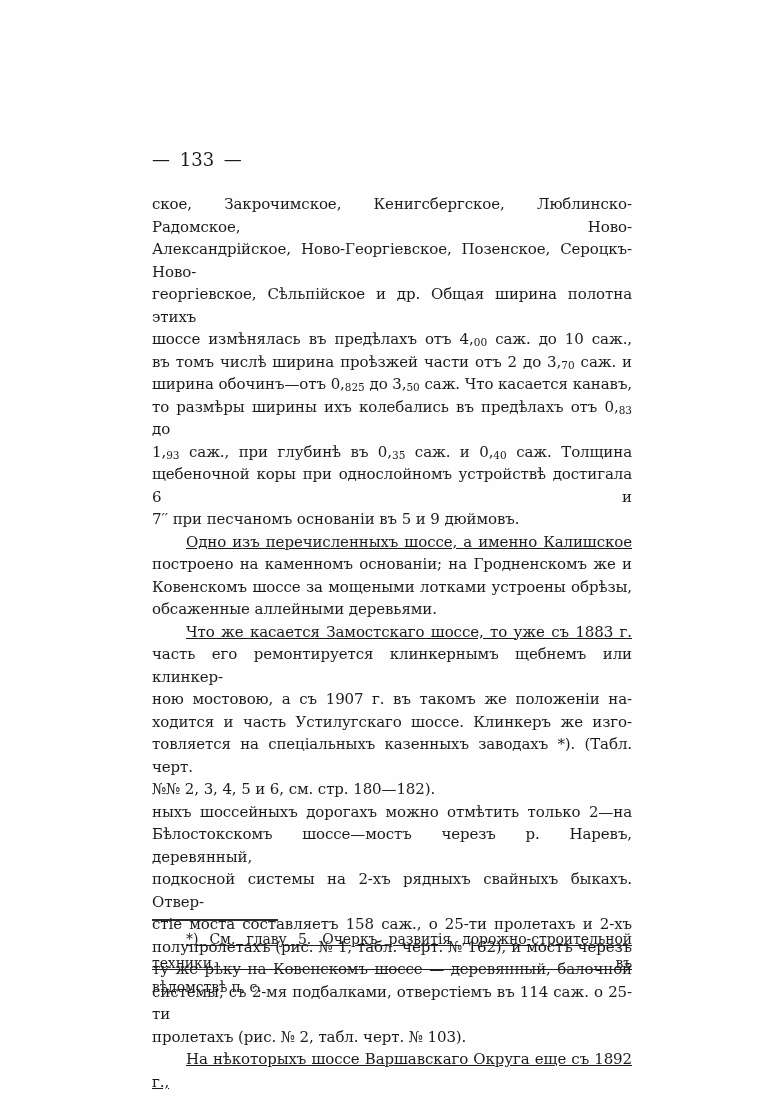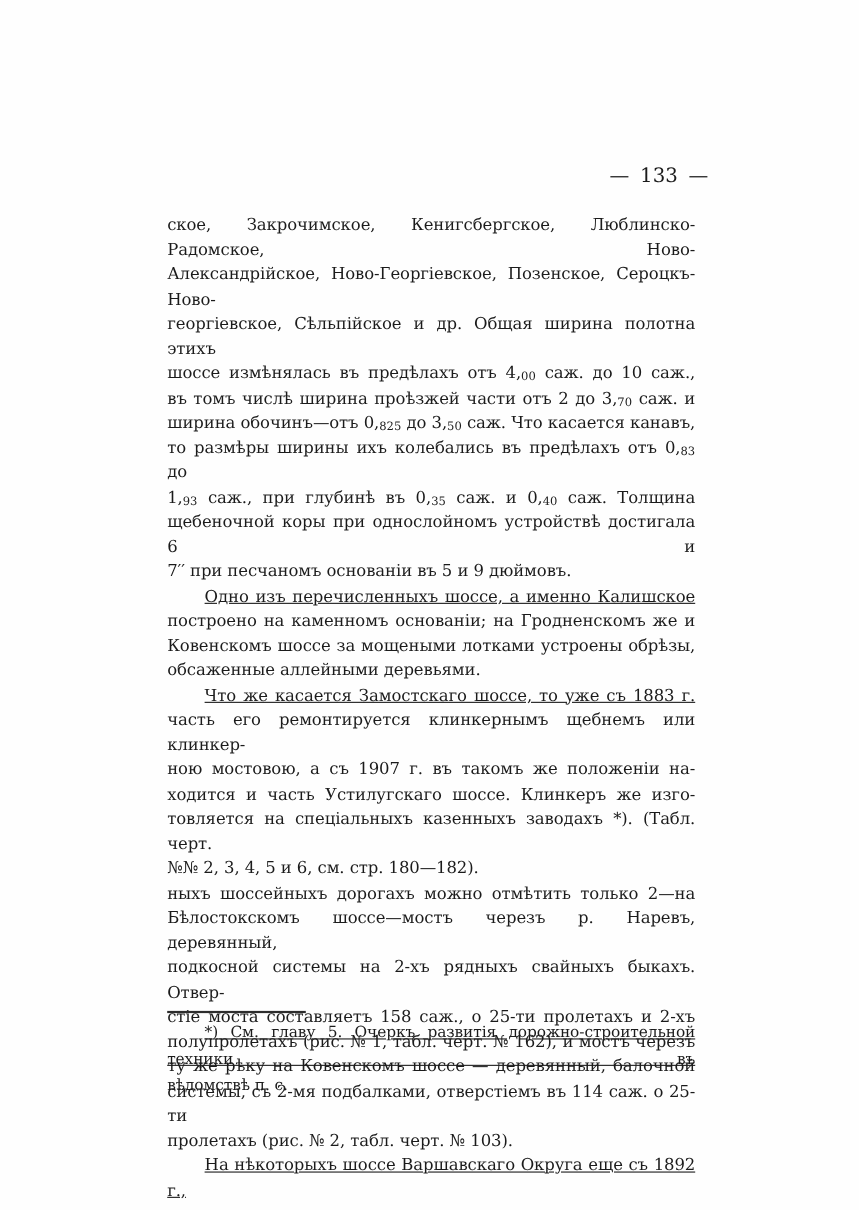--- a/index.html
+++ b/index.html
@@ -13,23 +13,23 @@
   .page {
     position: absolute;
     inset: 0;
     background: #fefefe;
     color: #1b1b1b;
     font-family: "DejaVu Serif", "Liberation Serif", serif;
   }
   .pagenum {
     position: absolute;
     top: 149px;
-    left: 164px;
+    left: 152px;
     width: 480px;
-    text-align: right;
+    text-align: left;
     font-size: 18px;
     word-spacing: 4px;
   }
   .bodytext {
     position: absolute;
     top: 193px;
     left: 152px;
     width: 480px;
     font-size: 15px;
     line-height: 22.5px;

